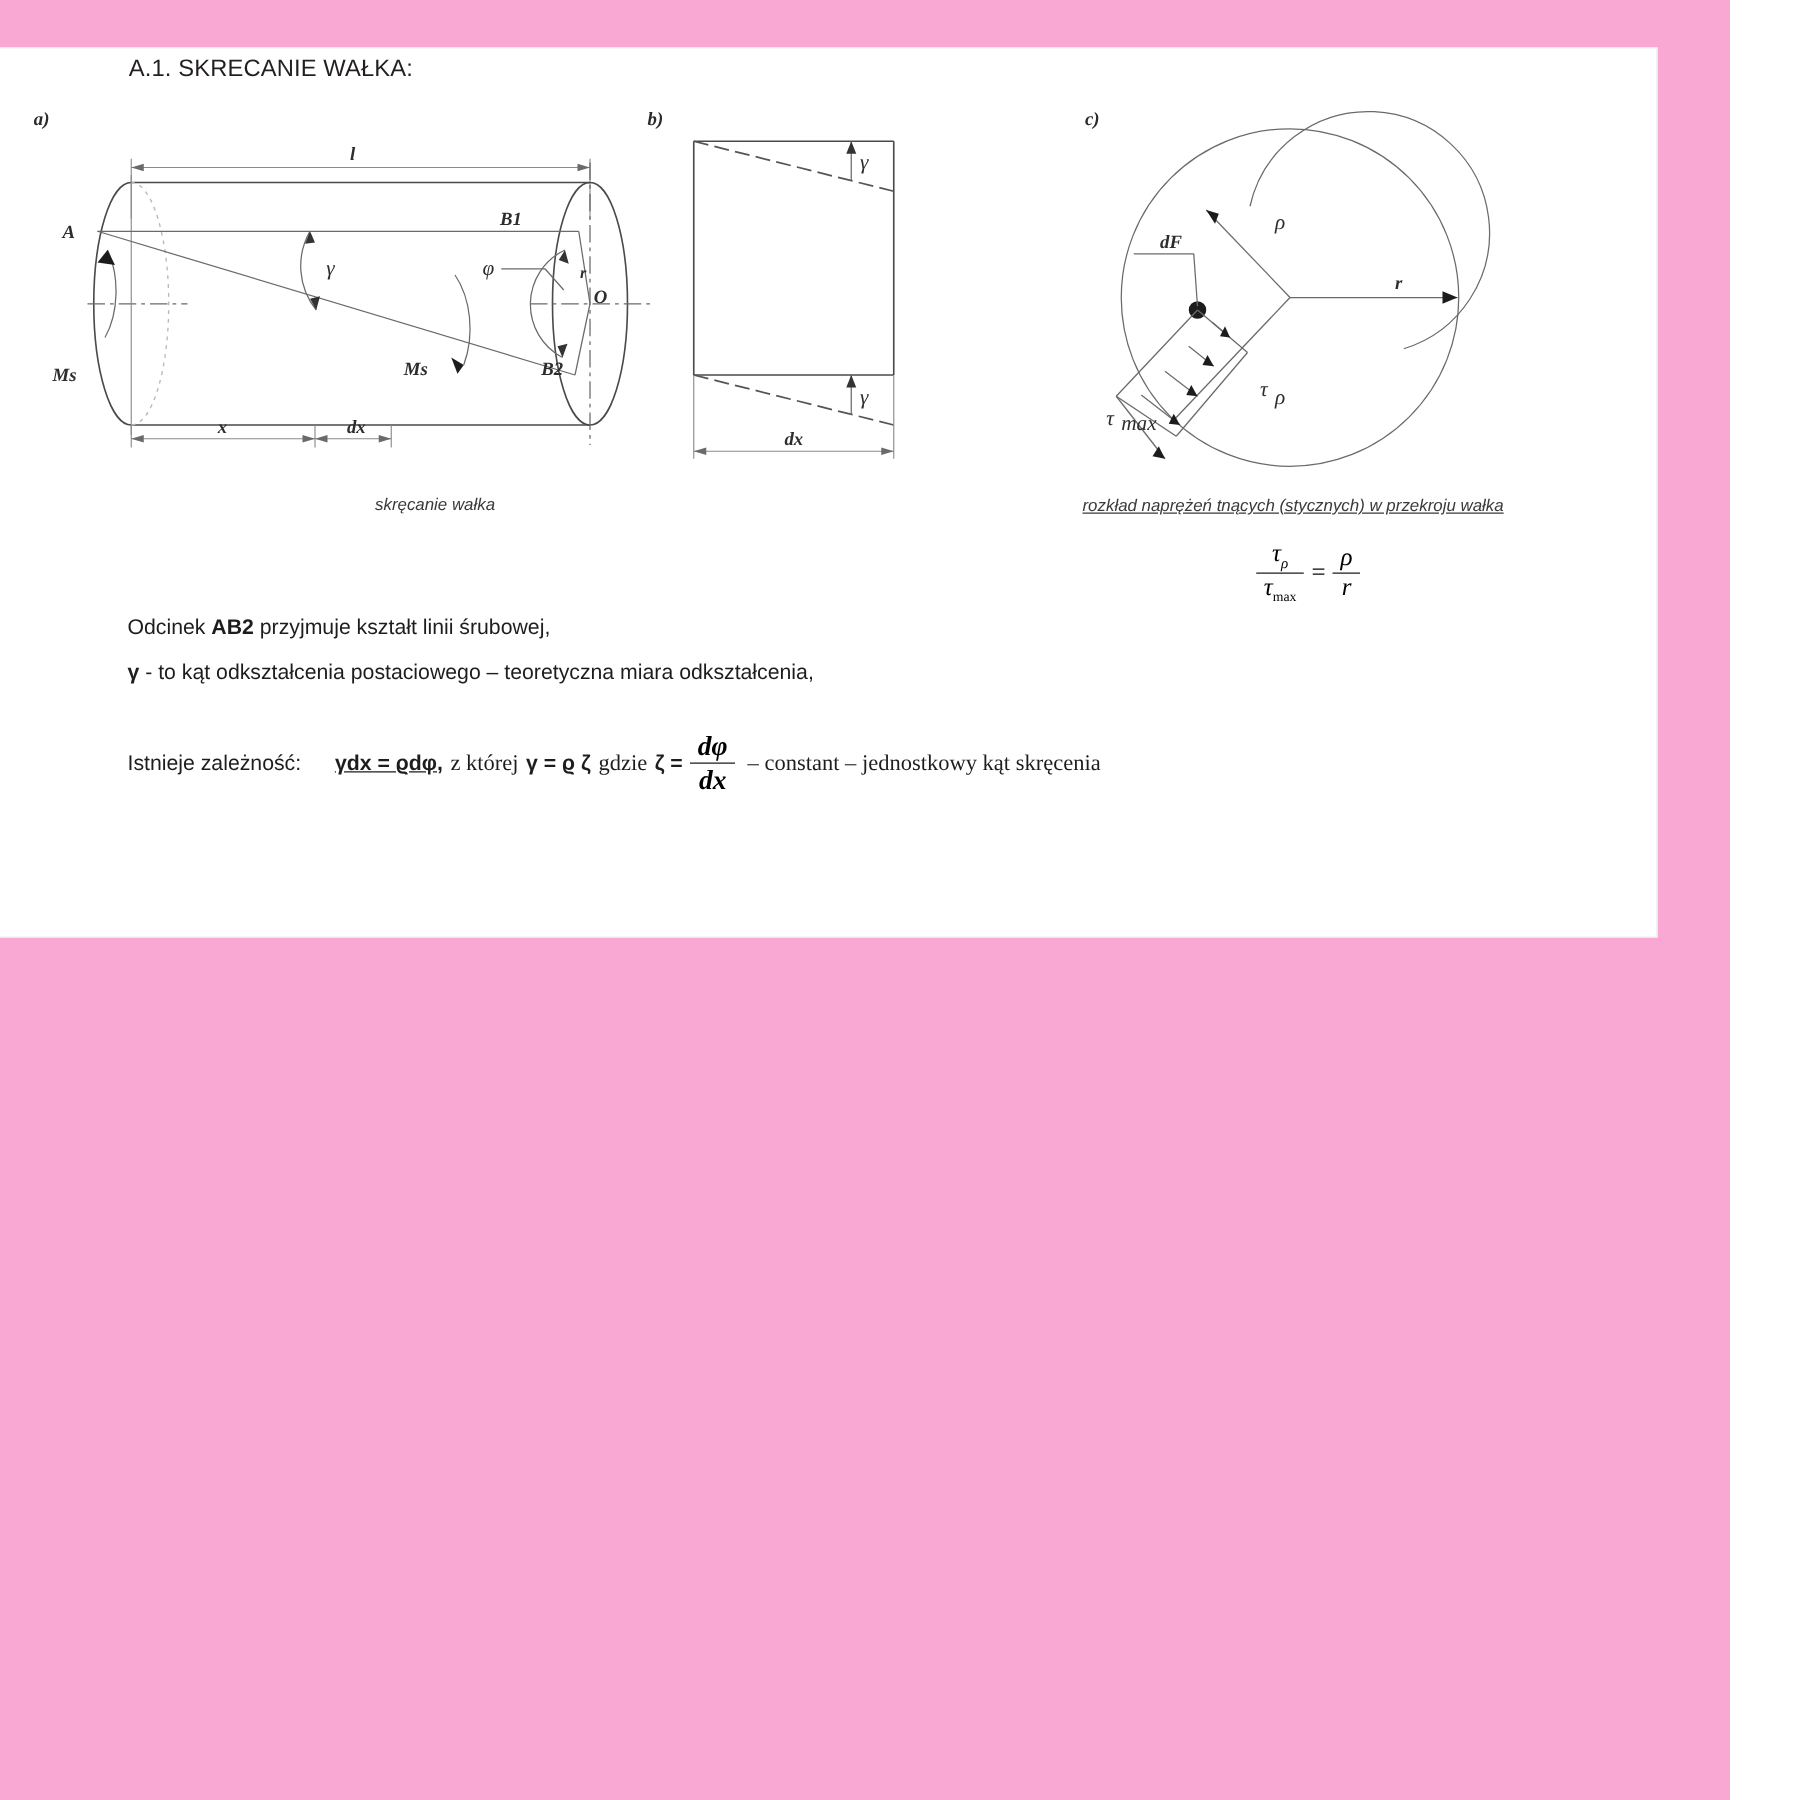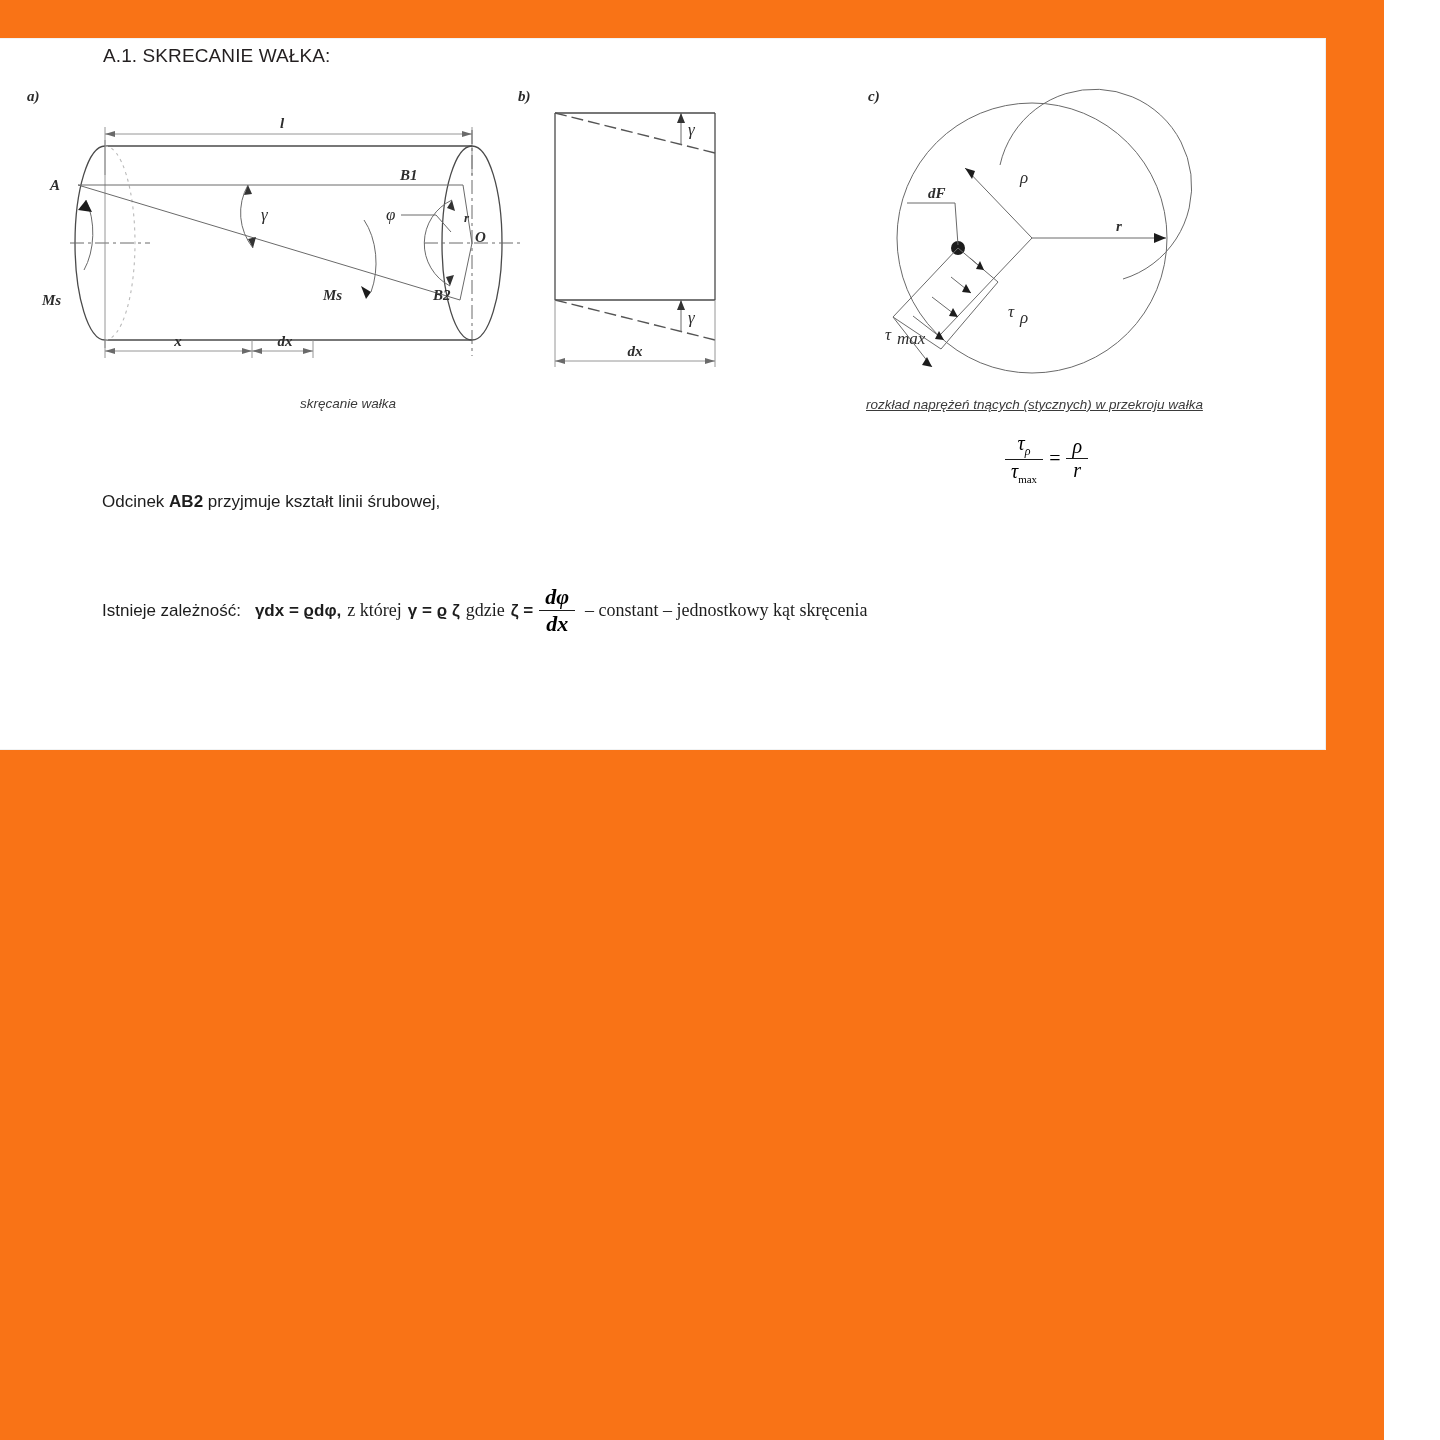--- a/index.html
+++ b/index.html
@@ -8,21 +8,21 @@
     background: #ffffff;
     width: 1440px;
     height: 1440px;
     overflow: hidden;
     font-family: "Liberation Sans", sans-serif;
   }
   #page {
     position: relative;
     width: 1384px;
     height: 1440px;
-    background: #f97316;
+    background: #f9a8d4;
   }
   
   #card {
     position: absolute;
     left: 0px;
     top: 38px;
     width: 1326px;
     height: 712px;
     background: #ffffff;
     border-right: 1px solid #eceff1;
@@ -291,26 +291,29 @@
           <i>r</i>
         </span>
       </span>
     </span>
   </div>
 
   <div class="abs bodytext" style="left:102px; top:492px;">
     <span>Odcinek </span><span class="b">AB2</span><span> przyjmuje kształt linii śrubowej,</span>
   </div>
 
+  <div class="abs bodytext" style="left:102px; top:528px;">
+    <span class="b">γ</span><span> - to kąt odkształcenia postaciowego – teoretyczna miara odkształcenia,</span>
+  </div>
 
 
   <div class="abs" style="left:102px; top:584px;">
     <span class="eqrow" style="font-size:17px;">
       <span class="bodytext">Istnieje zależność:</span>
-      <span class="bodytext b" style="margin-left:8px;">γdx = ϱdφ,</span>
+      <span class="bodytext b" style="margin-left:21px;text-decoration:underline;">γdx = ϱdφ,</span>
       <span class="serif"> z której </span>
       <span class="bodytext b">γ = ϱ ζ</span>
       <span class="serif"> gdzie </span>
       <span class="bodytext b">ζ =</span>
       <span class="frac b" style="font-size:22px; font-style:italic;">
         <span class="num">dφ</span>
         <span class="den">dx</span>
       </span>
       <span class="serif" style="margin-left:4px;">– constant – jednostkowy kąt skręcenia</span>
     </span>

